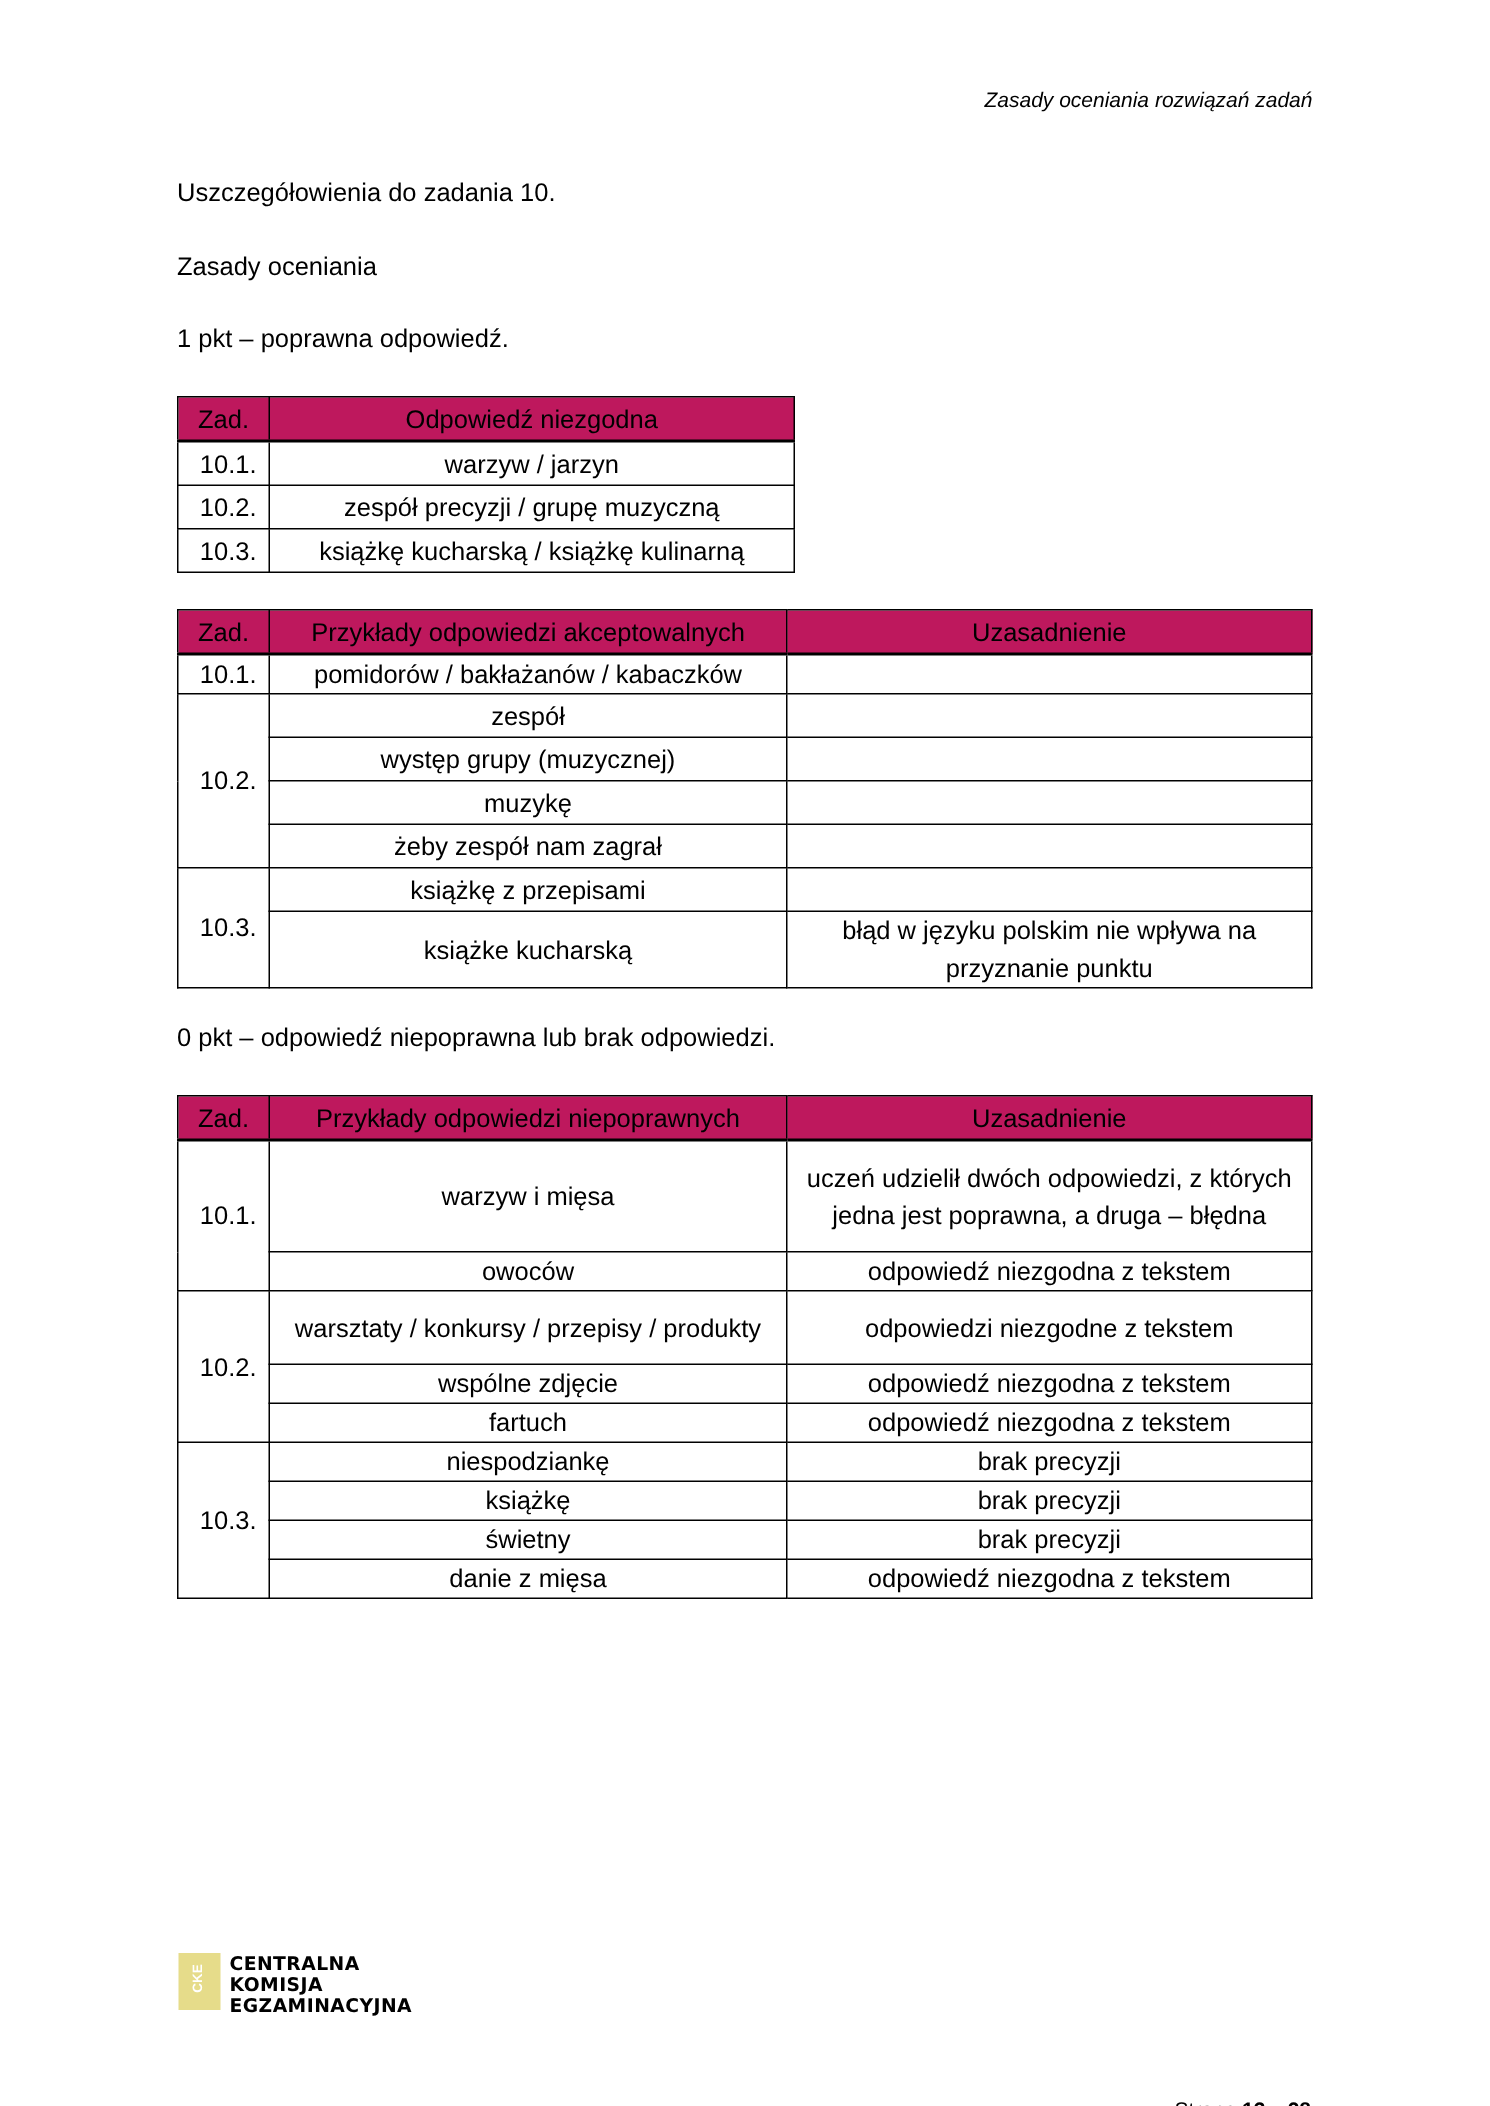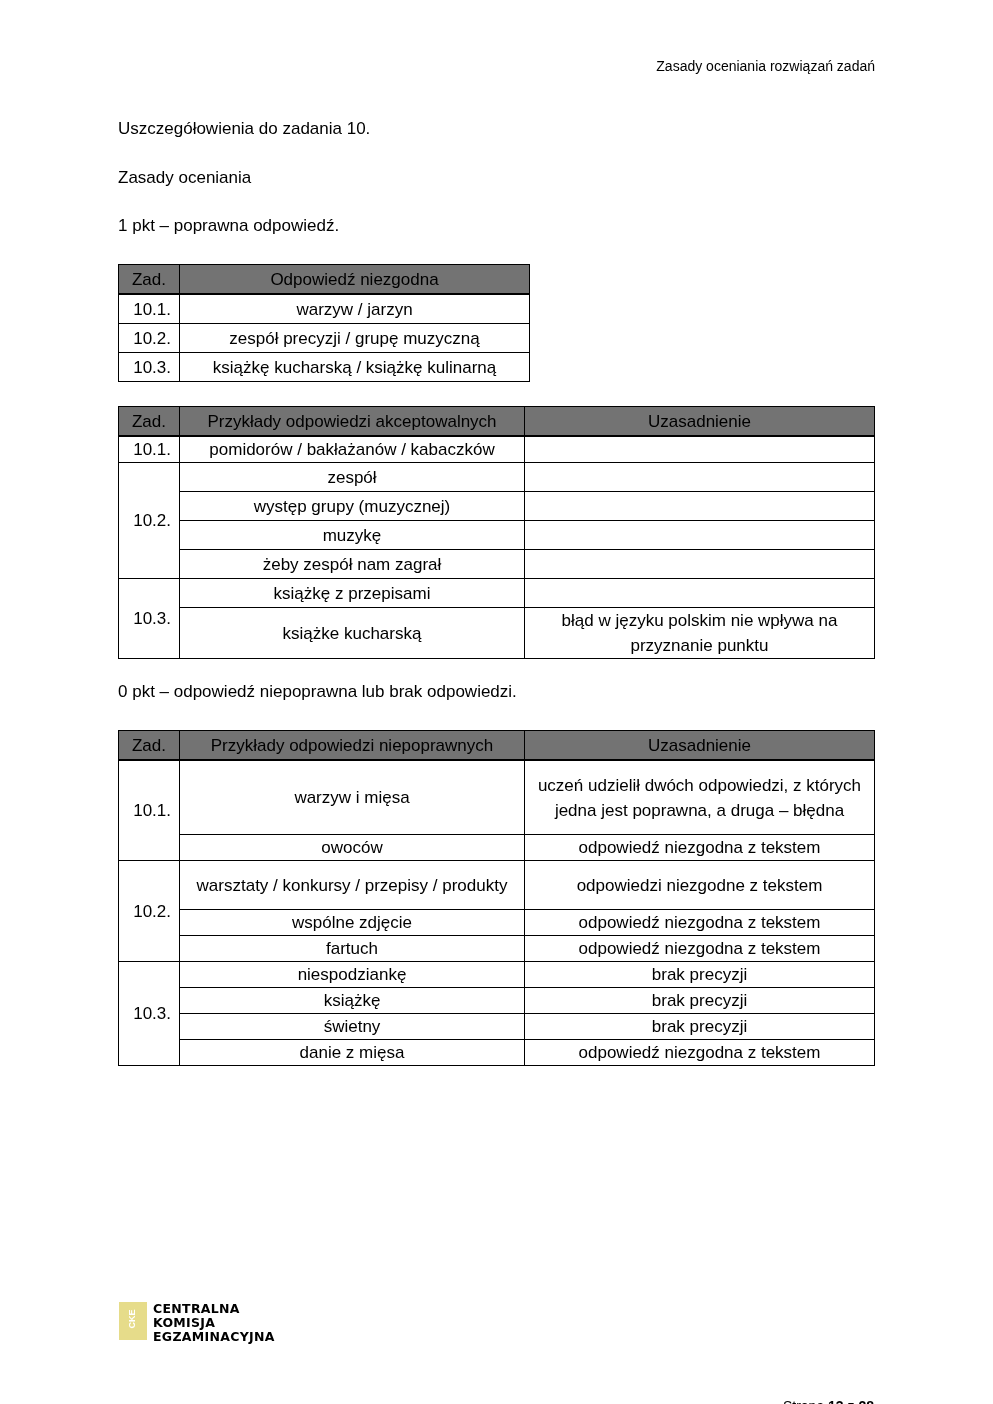--- a/index.html
+++ b/index.html
@@ -2,27 +2,27 @@
 <html><head>
 <meta charset="utf-8">
 <style>
   html, body { margin: 0; padding: 0; background: #ffffff; }
   body {
     width: 993px; height: 1404px; position: relative; overflow: hidden;
     font-family: "Liberation Sans", sans-serif; color: #000; font-size: 17px;
   }
   .running-header {
     position: absolute; top: 58px; right: 118px;
-    font-size: 14px;
+    font-style: italic; font-size: 14px;
   }
   .heading { position: absolute; left: 118px; font-weight: normal; font-size: 17px; }
   .para { position: absolute; left: 118px; font-size: 17px; }
   table { position: absolute; border-collapse: collapse; font-size: 17px; }
   td, th { border: 1px solid #000; padding: 0 8px; vertical-align: middle; font-weight: normal; line-height: 25px; text-align: center; }
-  th { background: #737373; text-align: center; height: 28px; }
+  th { background: #be185d; text-align: center; height: 28px; }
   thead tr th { border-bottom: 2px solid #000; }
   td.zad { text-align: right; width: 44px; padding: 0 8px; }
   #t1 { left: 118px; top: 264px; width: 412px; }
   #t1 td { height: 28px; }
   #t2 { left: 118px; top: 406px; width: 757px; }
   #t2 td { height: 28px; }
   #t3 { left: 118px; top: 730px; width: 757px; }
   #t3 td { height: 24px; line-height: 25px; }
   .col-ans2 { width: 328px; }
   .footer-logo { position: absolute; left: 119px; top: 1302px; display: flex; align-items: flex-start; }

